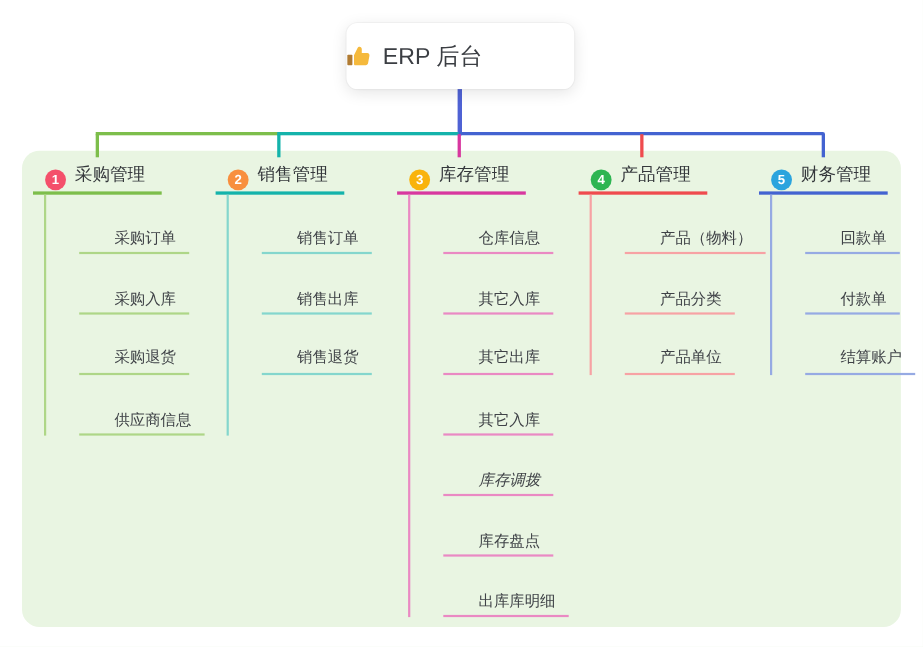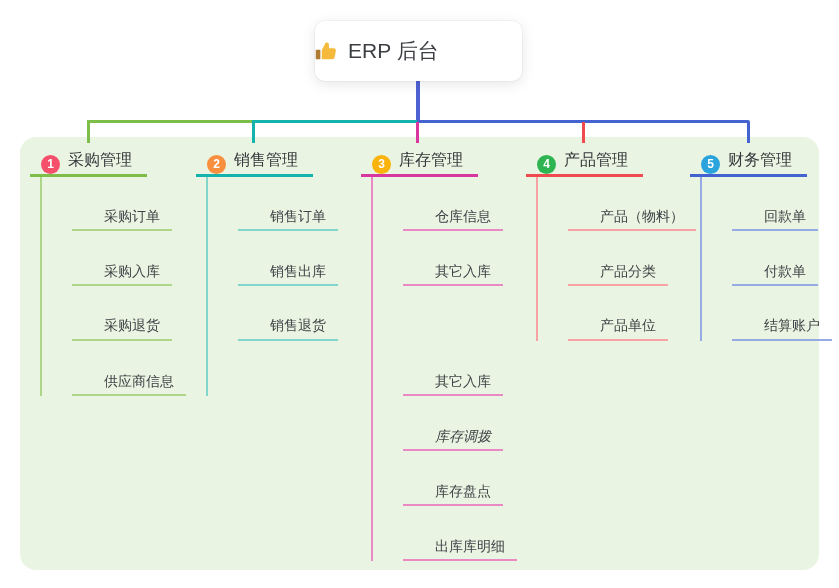--- a/index.html
+++ b/index.html
@@ -105,20 +105,21 @@
 </div>
 
 <div class="branch b3" style="--c: #d8379f; --lc: #ea89c3; --bc: #f9b30c;">
   <div class="drop"></div>
   <div class="title-node">
     <span class="badge">3</span><span>库存管理</span>
   </div>
   <div class="vline"></div>
   <div class="child r1">仓库信息</div>
   <div class="child r2">其它入库</div>
+  <div class="child r3">其它出库</div>
   <div class="child r4">其它入库</div>
   <div class="child r5">库存调拨</div>
   <div class="child r6">库存盘点</div>
   <div class="child r7">出库库明细</div>
 </div>
 
 <div class="branch b4" style="--c: #ef4b4e; --lc: #f7a2a4; --bc: #2eb552;">
   <div class="drop"></div>
   <div class="title-node">
     <span class="badge">4</span><span>产品管理</span>

